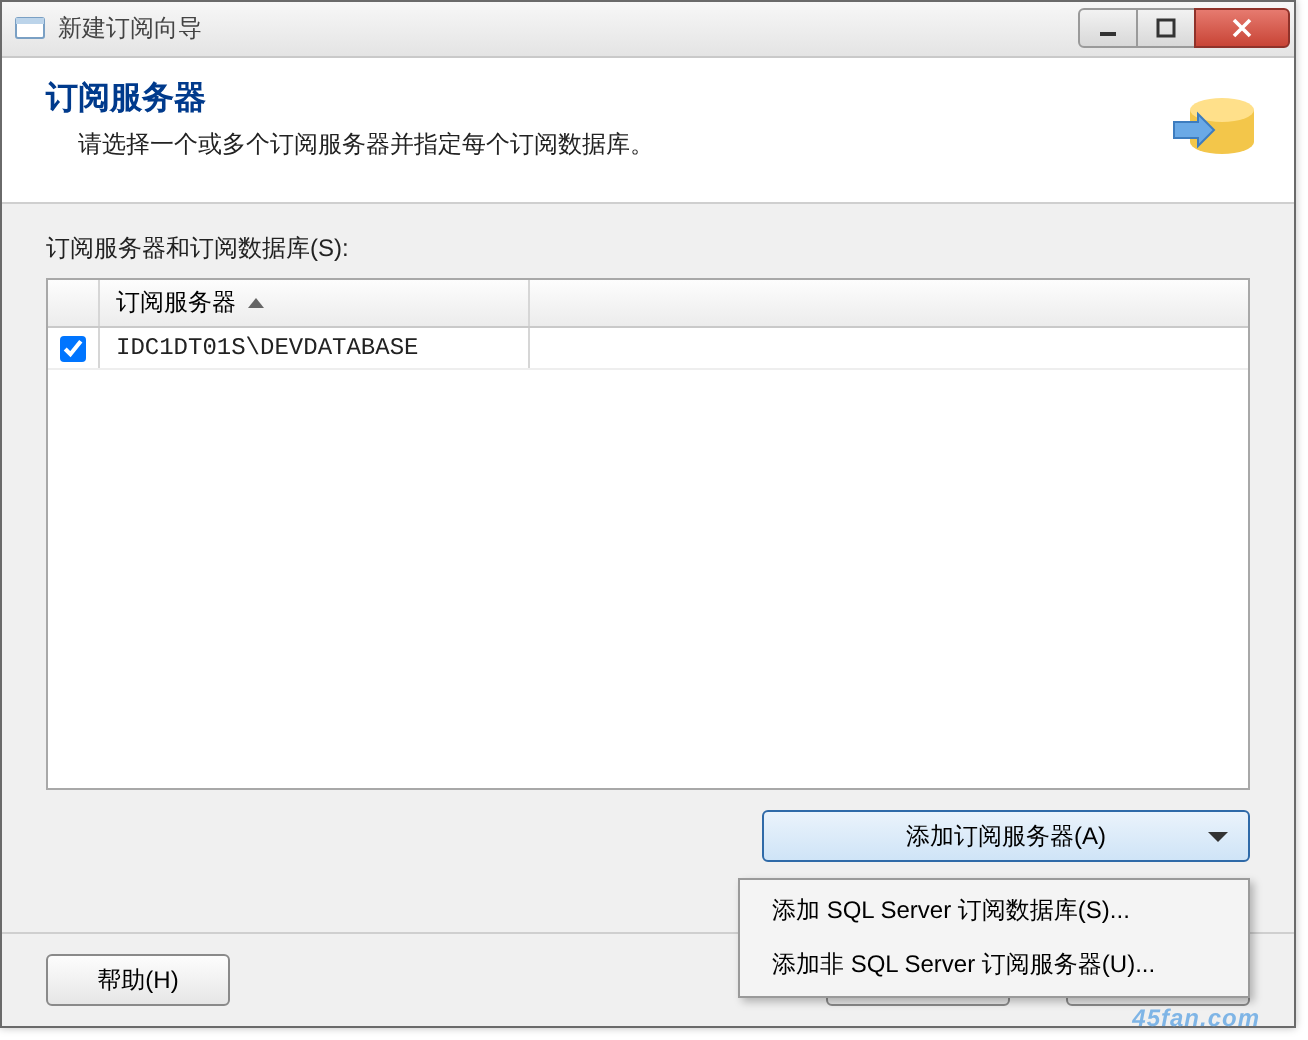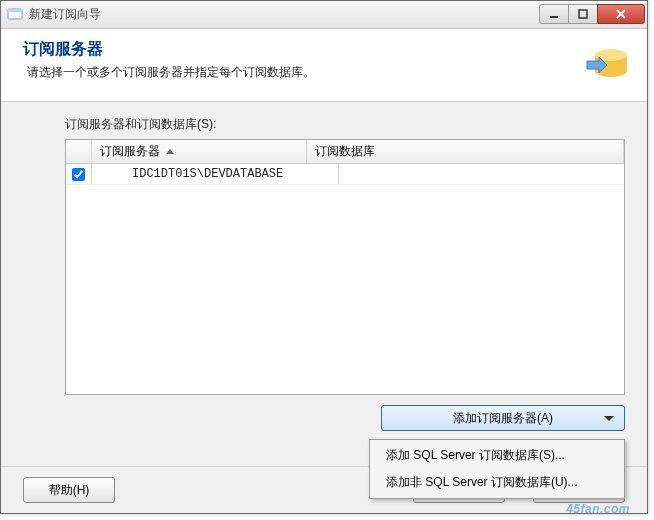--- a/index.html
+++ b/index.html
@@ -65,30 +65,29 @@
     justify-content: space-between;
   }
   .header h1 {
     font-size: 16px;
     margin: 0 0 4px 0;
     color: #003a8c;
     font-weight: bold;
   }
   .header .subtitle {
     color: #222;
-    margin-left: 4px;
+    margin-left: 16px;
   }
   .header-icon {
     width: 54px; height: 48px;
     display: flex; align-items:center; justify-content:center;
   }
 
   .body {
     padding: 14px 22px 12px 22px;
-    margin-left: 42px;
   }
   .list-label { margin-bottom: 6px; color: #222; }
   .grid-wrap {
     border: 1px solid #a8a8a8;
     background: #fff;
     height: 256px;
     overflow: hidden;
   }
   .grid-head, .grid-row {
     display: flex;
@@ -114,21 +113,20 @@
   .gh-col { font-weight: normal; color: #000; position: relative; }
   .sort-ind {
     margin-left: 6px;
     width: 0; height: 0;
     border-left: 4px solid transparent;
     border-right: 4px solid transparent;
     border-bottom: 5px solid #666;
   }
   .grid-row {
     border-bottom: 1px solid #eee;
-    gap: 32px;
   }
   .gr-col { color: #222; font-family: Consolas, "Courier New", monospace; font-size: 12px; }
   .gr-col.col-db { font-family: inherit; }
 
   .add-btn-wrap {
     display: flex; justify-content: flex-end;
     margin-top: 10px;
   }
   .dropdown-btn {
     width: 244px; height: 26px;
@@ -248,23 +246,20 @@
   <div class="body">
     <div class="list-label">订阅服务器和订阅数据库(S):</div>
 
     <div class="grid-wrap">
       <div class="grid-head">
         <div class="gh-cb"></div>
         <div class="gh-col col-server">
           <span>订阅服务器</span>
           <span class="sort-ind"></span>
         </div>
-        <div class="gh-col col-db">
-          <span>订阅数据库</span>
-        </div>
       </div>
       <div class="grid-row">
         <div class="gr-cb">
           <input type="checkbox" checked="" style="">
         </div>
         <div class="gr-col col-server">IDC1DT01S\DEVDATABASE</div>
       </div>
     </div>
 
     <div class="add-btn-wrap">
@@ -286,19 +281,19 @@
     <div class="fbtn cut">
       <span>下一步 (</span>
     </div>
   </div>
 
   <div class="dropdown-menu">
     <div class="mitem">
       <span>添加 SQL Server 订阅数据库(S)...</span>
     </div>
     <div class="mitem">
-      <span>添加非 SQL Server 订阅数据库(U)...</span>
+      <span>添加非 SQL Server 订阅服务器(U)...</span>
     </div>
   </div>
 
 </div>
 
 <div class="watermark">45fan.com</div>
 
 </body></html>

